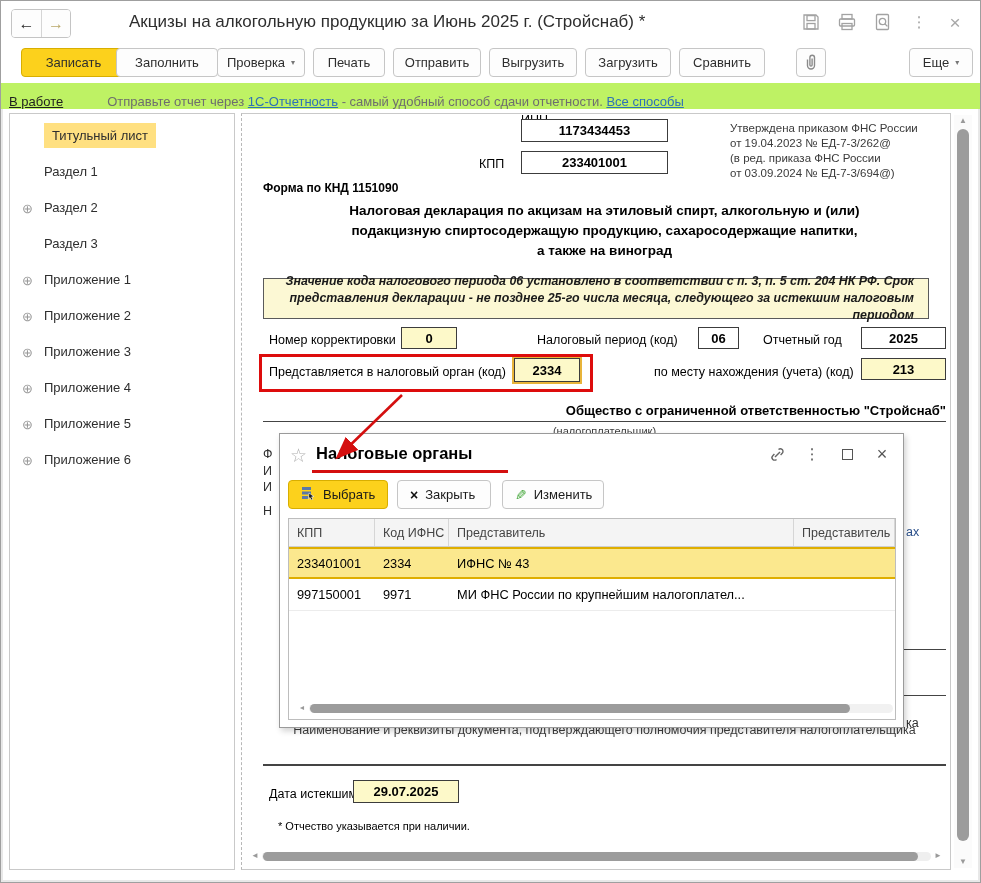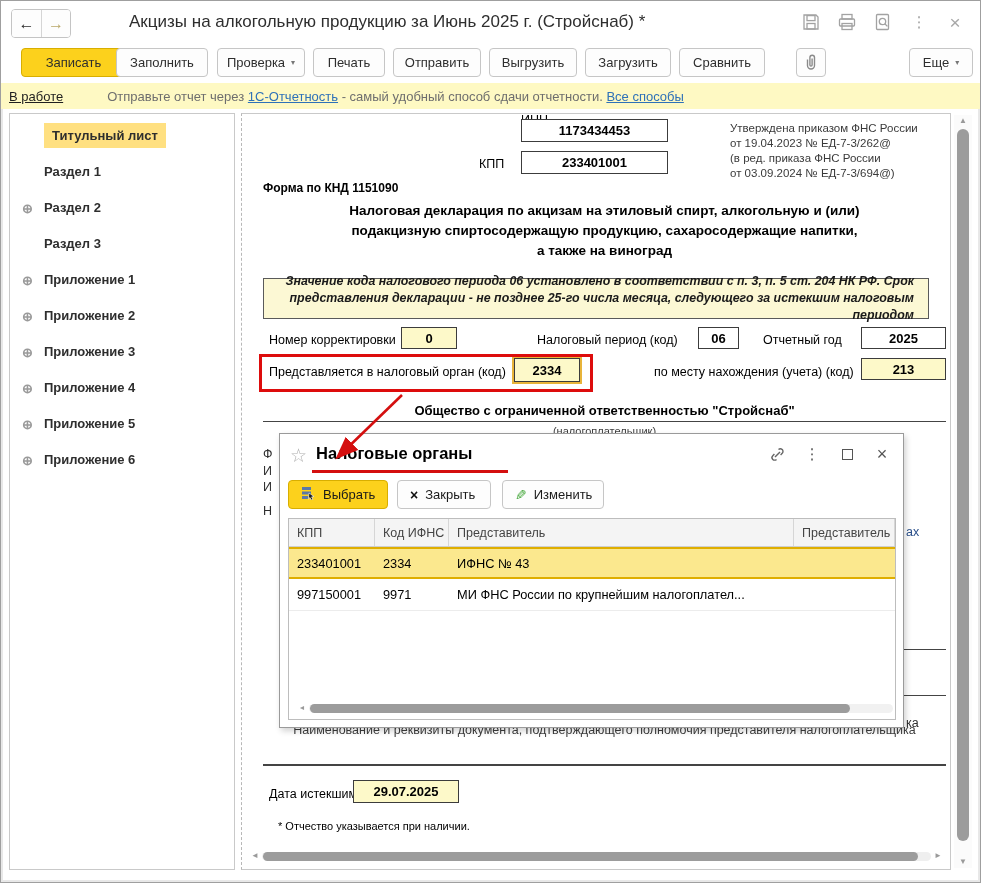--- a/index.html
+++ b/index.html
@@ -22,30 +22,30 @@
 
   
   .toolbar { position:absolute; left:0; top:44px; width:100%; height:38px; background:#fff; }
   .btn { position:absolute; top:3px; height:29px; border:1px solid #c6c6c6; border-radius:4px; background:#fdfdfd;
          font-size:13px; color:#2e2e2e; display:flex; align-items:center; justify-content:center; padding:0 12px; cursor:pointer; white-space:nowrap; }
   .btn.primary { background:#fcd11c; border-color:#d8ae00; }
   .caret { font-size:8px; color:#777; margin-left:6px; }
   .btn.iconbtn { padding:0 7px; }
 
   
-  .statusbar { position:absolute; left:0; top:82px; width:100%; height:26px; background:#fef9c3;
-               display:flex; align-items:center; font-size:13px; }
+  .statusbar { position:absolute; left:0; top:82px; width:100%; height:26px; background:#bef264;
+               display:flex; align-items:flex-end; font-size:13px; }
   .status-state { margin-left:8px; color:#1f1f1f; text-decoration:underline; cursor:pointer; }
   .status-msg { margin-left:44px; color:#6e6e6e; }
   .status-msg a { color:#2e71b8; text-decoration:underline; cursor:pointer; }
 
   
   .sidebar { position:absolute; left:8px; top:112px; width:226px; height:757px; background:#fff; border:1px solid #c9c9c9; }
   .side-item { position:relative; height:29px; display:flex; align-items:center; font-size:13px; color:#2e2e2e;
-               padding-left:34px; cursor:pointer; margin-top:7px;font-weight:bold; }
+               padding-left:34px; cursor:pointer; margin-top:7px; }
   .side-item .expander { position:absolute; left:12px; top:50%; transform:translateY(-50%); color:#9a9a9a; font-size:13px; display:none; }
   .side-item.exp .expander { display:block; }
   .side-item.active .lbl { background:#ffe081; padding:5px 8px; }
 
   .mainpanel { position:absolute; left:240px; top:112px; width:710px; height:757px; background:#fff;
                border:1px solid #c9c9c9; border-left:1px dashed #b8b8b8; }
 
   
   .vscroll { position:absolute; left:953px; top:114px; width:18px; height:753px; background:#fbfbfb; }
   .vscroll .arr { position:absolute; left:0; width:18px; height:12px; color:#9a9a9a; font-size:8px; text-align:center; line-height:12px; cursor:pointer; }
@@ -54,21 +54,21 @@
   
   .formlabel { position:absolute; font-size:12.5px; color:#000; white-space:nowrap; }
   .fieldbox { position:absolute; border:1px solid #3c3c3c; background:#fff; display:flex; align-items:center; justify-content:center;
               font-size:13px; font-weight:bold; color:#000; cursor:text; }
   .fieldbox.yellow { background:#fdf9c9; }
   .smalltext { position:absolute; font-size:11.5px; color:#3a3a3a; line-height:15px; }
   .decl-title { position:absolute; left:262px; width:683px; text-align:center; font-size:13.5px; font-weight:bold; color:#000; line-height:20px; }
   .notice { position:absolute; left:262px; top:277px; width:666px; height:41px; background:#fcf8d4; border:1px solid #5a5a5a;
             display:flex; align-items:center; justify-content:center; }
   .notice div { font-size:12.4px; font-style:italic; font-weight:bold; color:#1a1a1a; text-align:right; line-height:17px; padding:0 14px; }
-  .centerline { position:absolute; left:262px; width:683px; text-align:center; font-weight:bold; font-size:13px; color:#000; }
+  .centerline { position:absolute; left:262px; width:683px; text-align:right; font-weight:bold; font-size:13px; color:#000; }
   .hr { position:absolute; left:262px; width:683px; border-top:1px solid #444; }
   .caption { position:absolute; left:262px; width:683px; text-align:center; font-size:11px; color:#3d3d3d; }
   .fragment { position:absolute; font-size:12.5px; color:#2e2e2e; }
 
   
   .hscroll { position:absolute; left:248px; top:848px; width:695px; height:14px; }
   .hscroll .arr { position:absolute; top:1px; width:12px; height:12px; color:#9a9a9a; font-size:8px; text-align:center; line-height:12px; cursor:pointer; }
   .hscroll .track { position:absolute; left:13px; top:3px; right:13px; height:9px; background:#efefef; border-radius:5px; }
   .hscroll .thumb { position:absolute; left:14px; top:3px; width:655px; height:9px; background:#9c9c9c; border-radius:5px; cursor:pointer; }
 
@@ -141,21 +141,21 @@
           <span class="dots-glyph">⋮</span>
         </div>
       <div class="ticon">
           <span class="x-glyph">×</span>
         </div>
     </div>
   </div>
 
   <div class="toolbar">
     <div class="btn primary" style="left:20px;  width:105px;text-align:center;">Записать</div>
-    <div class="btn" style="left:115px; width:92px;">Заполнить</div>
+    <div class="btn" style="left:115px; width:102px;">Заполнить</div>
     <div class="btn" style="left:216px; width:88px;">
         <span>Проверка</span>
         <span class="caret">▾</span>
       </div>
     <div class="btn" style="left:312px; width:72px;">Печать</div>
     <div class="btn" style="left:392px; width:88px;">Отправить</div>
     <div class="btn" style="left:488px; width:88px;">Выгрузить</div>
     <div class="btn" style="left:584px; width:86px;">Загрузить</div>
     <div class="btn" style="left:678px; width:86px;">Сравнить</div>
     <div class="btn iconbtn" style="left:795px; width:30px;">

